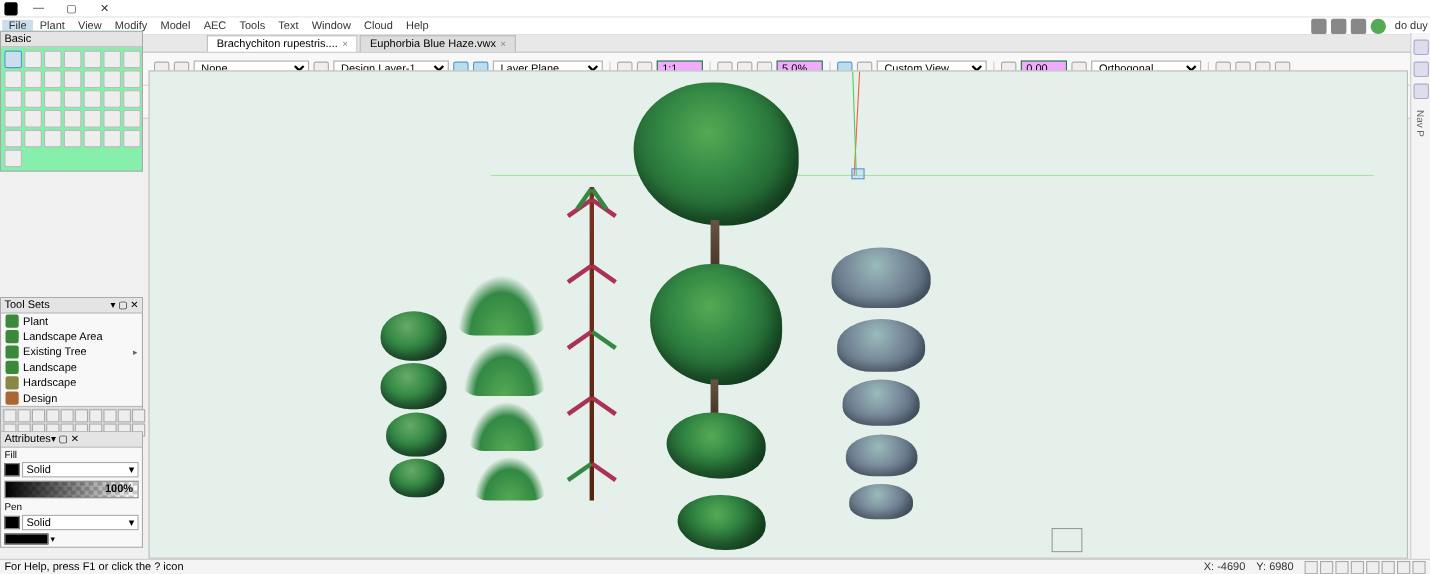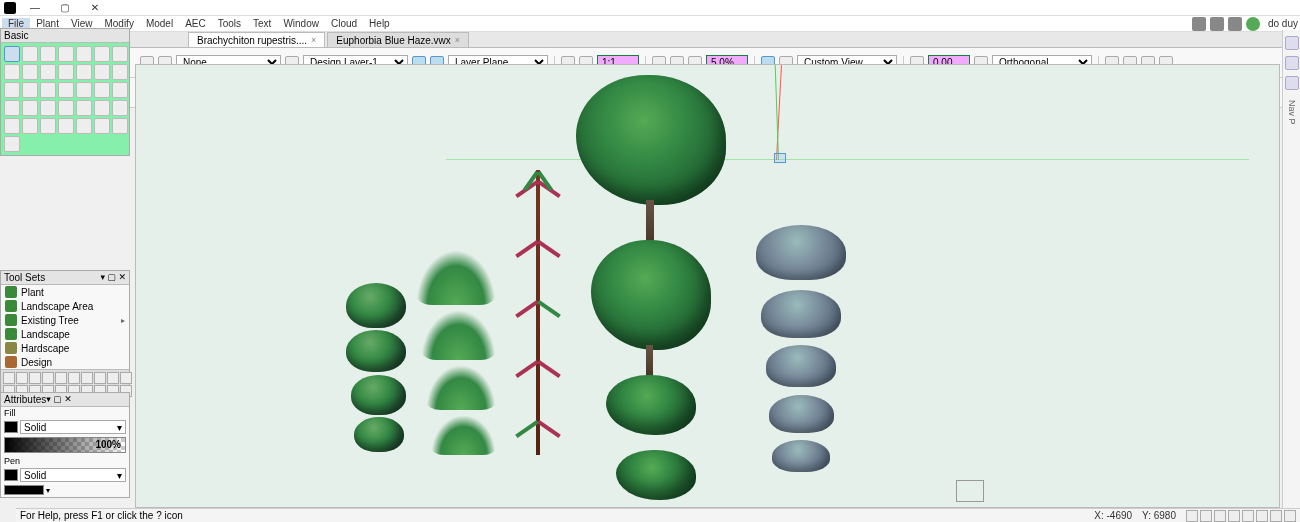--- a/index.html
+++ b/index.html
@@ -89,21 +89,21 @@
 .blue-shrub { border-radius:50% 50% 40% 40%; background:
   radial-gradient(circle at 45% 30%, #9bb 0%, #789 45%, #567 80%);
   box-shadow: inset -3px -5px 8px rgba(0,0,0,0.25);}
 
 
 .right-strip { position:absolute; right:0; top:30px; bottom:14px; width:18px; background:#f4f4f4; border-left:1px solid #ccc; display:flex; flex-direction:column; align-items:center; gap:6px; padding-top:6px;}
 .right-strip .stub { width:14px; height:14px; background:#dde; border:1px solid #aac; border-radius:2px;}
 .right-strip .vlabel { writing-mode:vertical-rl; font-size:9px; color:#666; margin-top:4px;}
 
 
-.status { position:absolute; left:16px; right:0; bottom:0; height:14px; background:#f4f4f4; border-top:1px solid #ccc; display:flex; align-items:center; font-size:10px; padding:0 4px; gap:10px;}
+.status { position:absolute; left:0; right:0; bottom:0; height:14px; background:#f4f4f4; border-top:1px solid #ccc; display:flex; align-items:center; font-size:10px; padding:0 4px; gap:10px;}
 .status .coords { margin-left:auto; display:flex; gap:10px; font-size:10px; color:#333;}
 .status .end-icons { display:flex; gap:2px; }
 .status .end-icons .si { width:12px; height:12px; border:1px solid #aaa; background:#eee;}
 
 
 .optbar .ob-end { margin-left:auto; display:flex; gap:3px;}
 </style>
 </head>
 <body>
 

